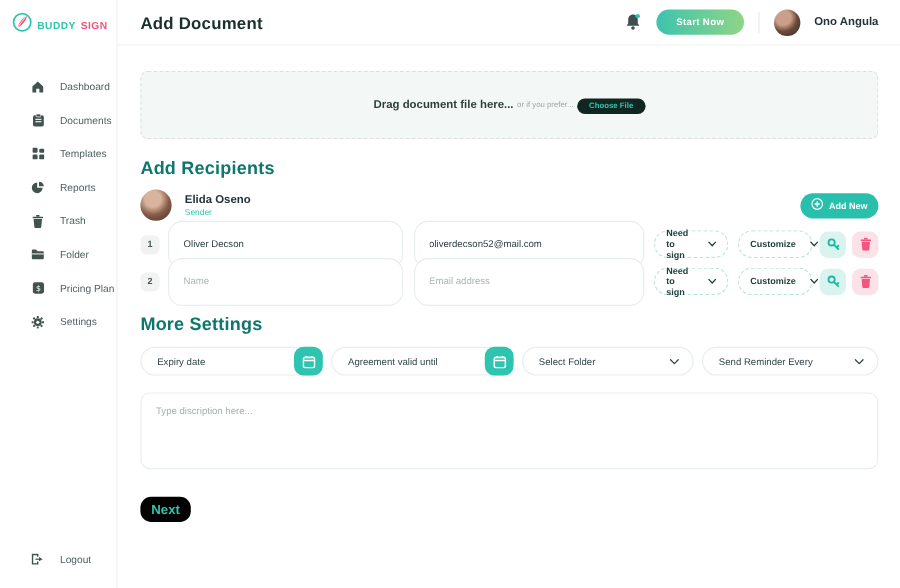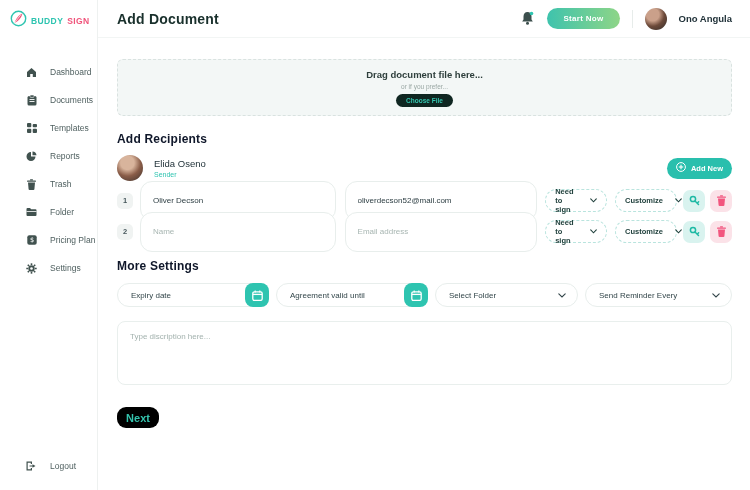--- a/index.html
+++ b/index.html
@@ -32,41 +32,41 @@
     font-weight:bold; font-family:inherit; letter-spacing:.3px; }
   .top-divider { width:1px; height:18px; background:#e7ecea; }
   .avatar { border-radius:50%; flex:none; }
   .avatar-sm { width:22px; height:22px;
     background:radial-gradient(circle at 35% 30%, #caa08a 0 30%, #6d4a3a 55%, #2e2a28 100%); }
   .user-name { font-size:9.5px; font-weight:bold; color:#22333a; }
 
   
   .content { padding:0 0 0 19px; width:634px; }
   .dropzone { margin-top:21px; width:615px; height:57px; background:#f3f7f6;
-    border:1.5px dashed #d9e2e0; border-radius:6px; display:flex; flex-direction:column;
+    border:1.5px dashed #d9e2e0; border-radius:6px; display:flex; flex-direction:row;
     align-items:center; justify-content:center; gap:3px; cursor:pointer; }
   .dz-title { font-size:9.5px; font-weight:bold; color:#2e3f3c; }
   .dz-sub { font-size:6.5px; color:#9aa8a4; }
   .dz-btn { margin-top:1px; height:13px; padding:0 10px; border:none; border-radius:7px;
     background:#0f2621; color:#35c4ae; font-size:6.5px; font-weight:bold;
     font-family:inherit; cursor:pointer; }
 
   .docname-input { margin-top:18px; width:615px; height:24px; border:1px solid #e8eeec;
     border-radius:12px; padding:0 14px; font-size:8px; font-family:inherit; color:#2c3d42;
     outline:none; }
   .docname-input::placeholder { color:#9fb0ac; }
 
-  .section-title { margin-top:16px; font-size:12px; font-weight:bold; color:#0f172a;
+  .section-title { margin-top:16px; font-size:15px; font-weight:bold; color:#0f766e;
     letter-spacing:.2px; }
 
   .sender-row { margin-top:9px; width:615px; display:flex; align-items:center; }
   .avatar-md { width:26px; height:26px;
     background:radial-gradient(circle at 40% 30%, #d8b49c 0 28%, #8a5d48 55%, #3a2f2b 100%); }
   .sender-meta { margin-left:11px; display:flex; flex-direction:column; gap:2px; }
-  .sender-name { font-size:9.5px; font-weight:normal; color:#22333a; }
+  .sender-name { font-size:9.5px; font-weight:bold; color:#22333a; }
   .sender-role { font-size:7px; color:#2ec4b0; }
   .addnew-btn { margin-left:auto; height:21px; padding:0 9px; display:flex; align-items:center;
     gap:5px; border:none; border-radius:11px; background:#29bfad; color:#fff; font-size:7.5px;
     font-weight:bold; font-family:inherit; cursor:pointer; }
 
   .recipient-row { margin-top:8px; width:615px; height:23px; display:flex; align-items:center; }
   .row-num { width:16px; height:16px; border-radius:5px; background:#f0f3f2; color:#46575b;
     font-size:7.5px; font-weight:bold; display:flex; align-items:center; justify-content:center; }
   .ri-input { height:40px; border:1px solid #e8eeec; border-radius:12px; padding:0 12px;
     font-size:8px; font-family:inherit; color:#2c3d42; outline:none; }

